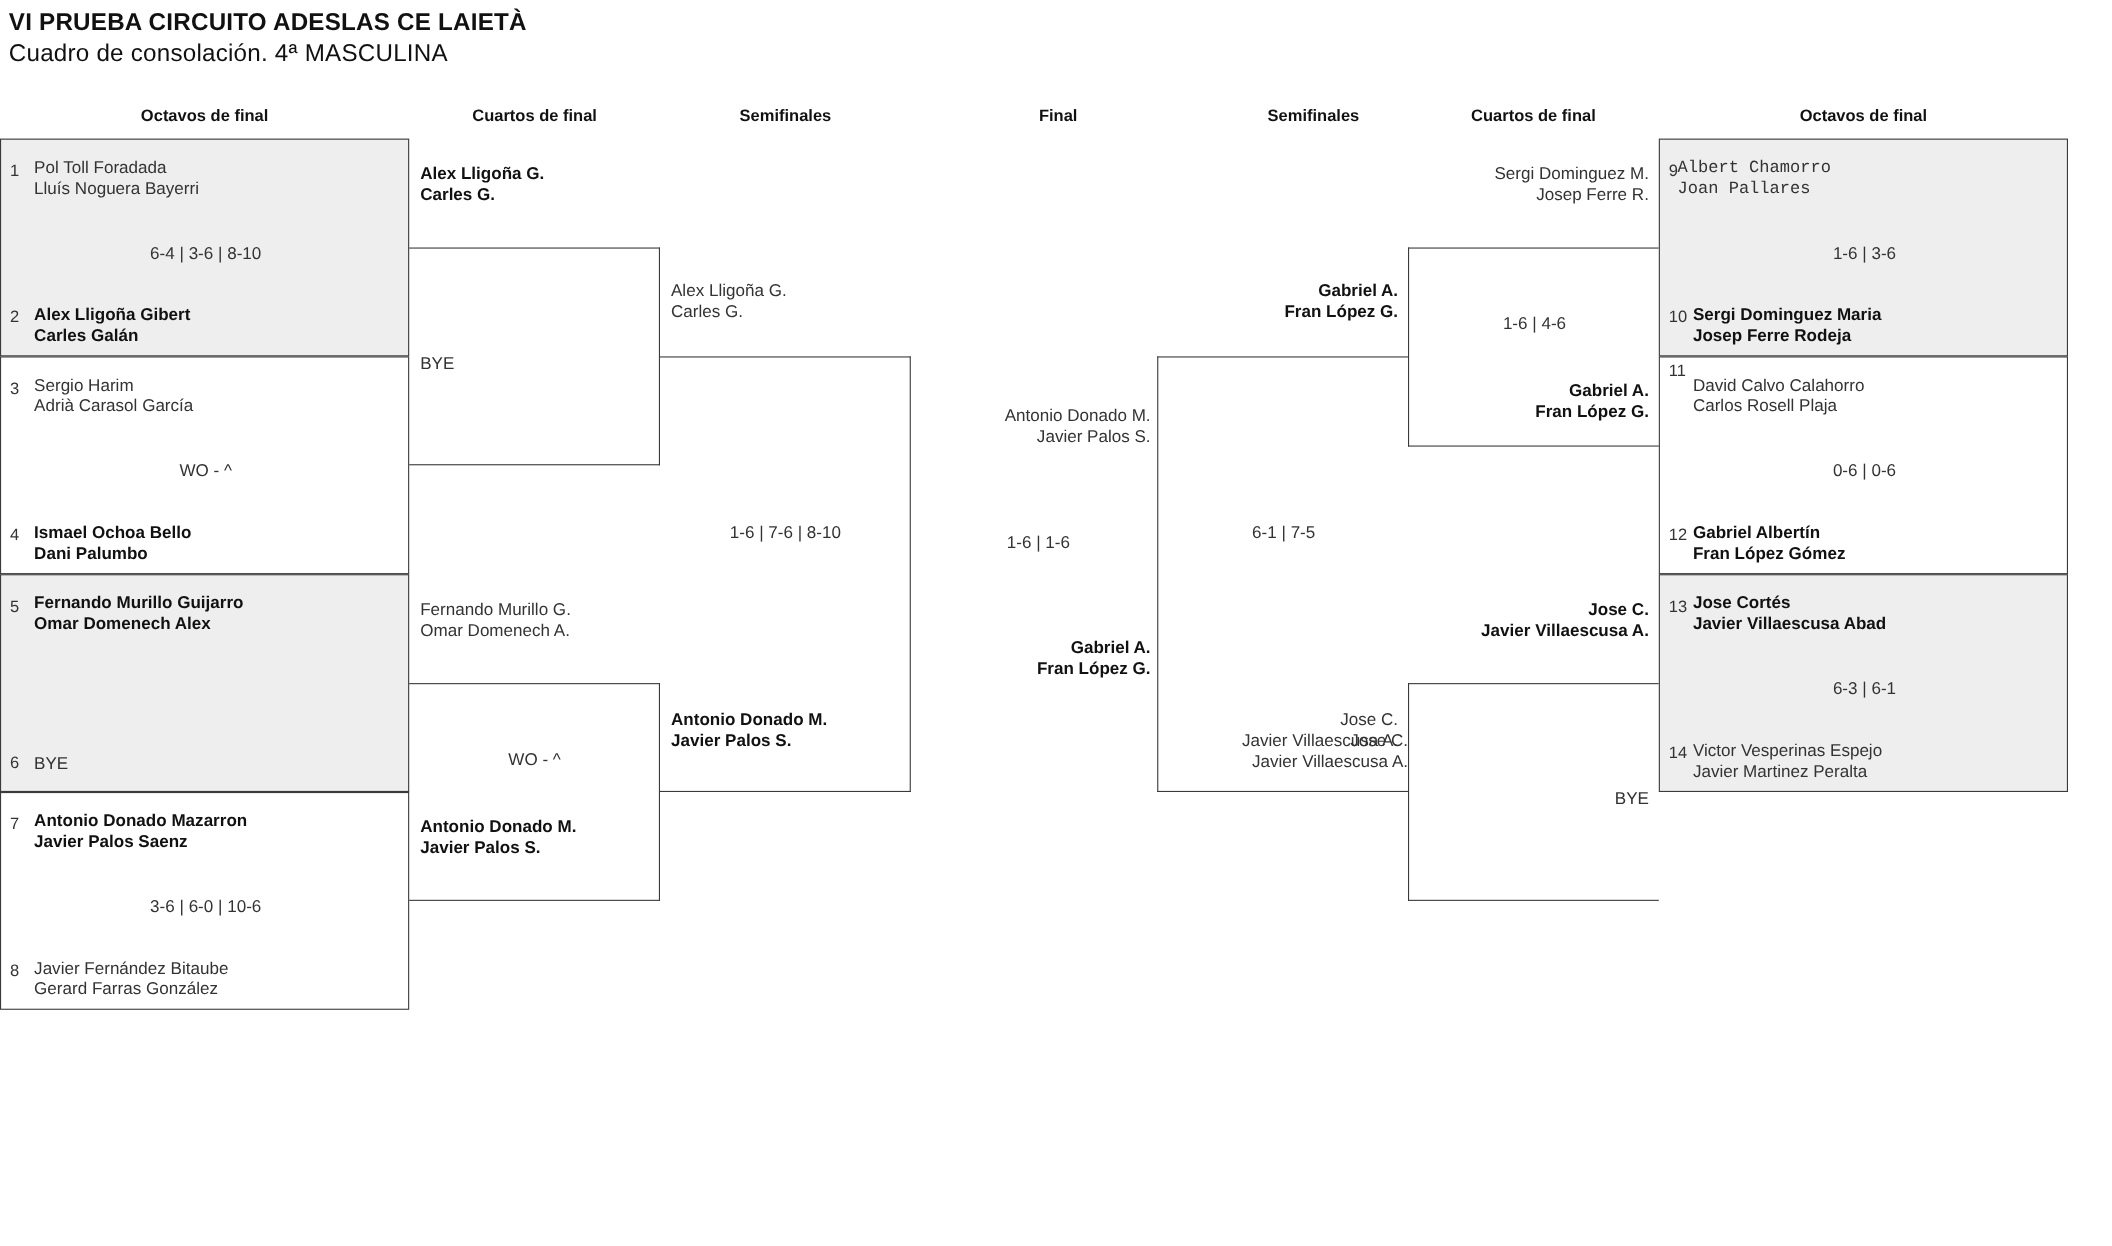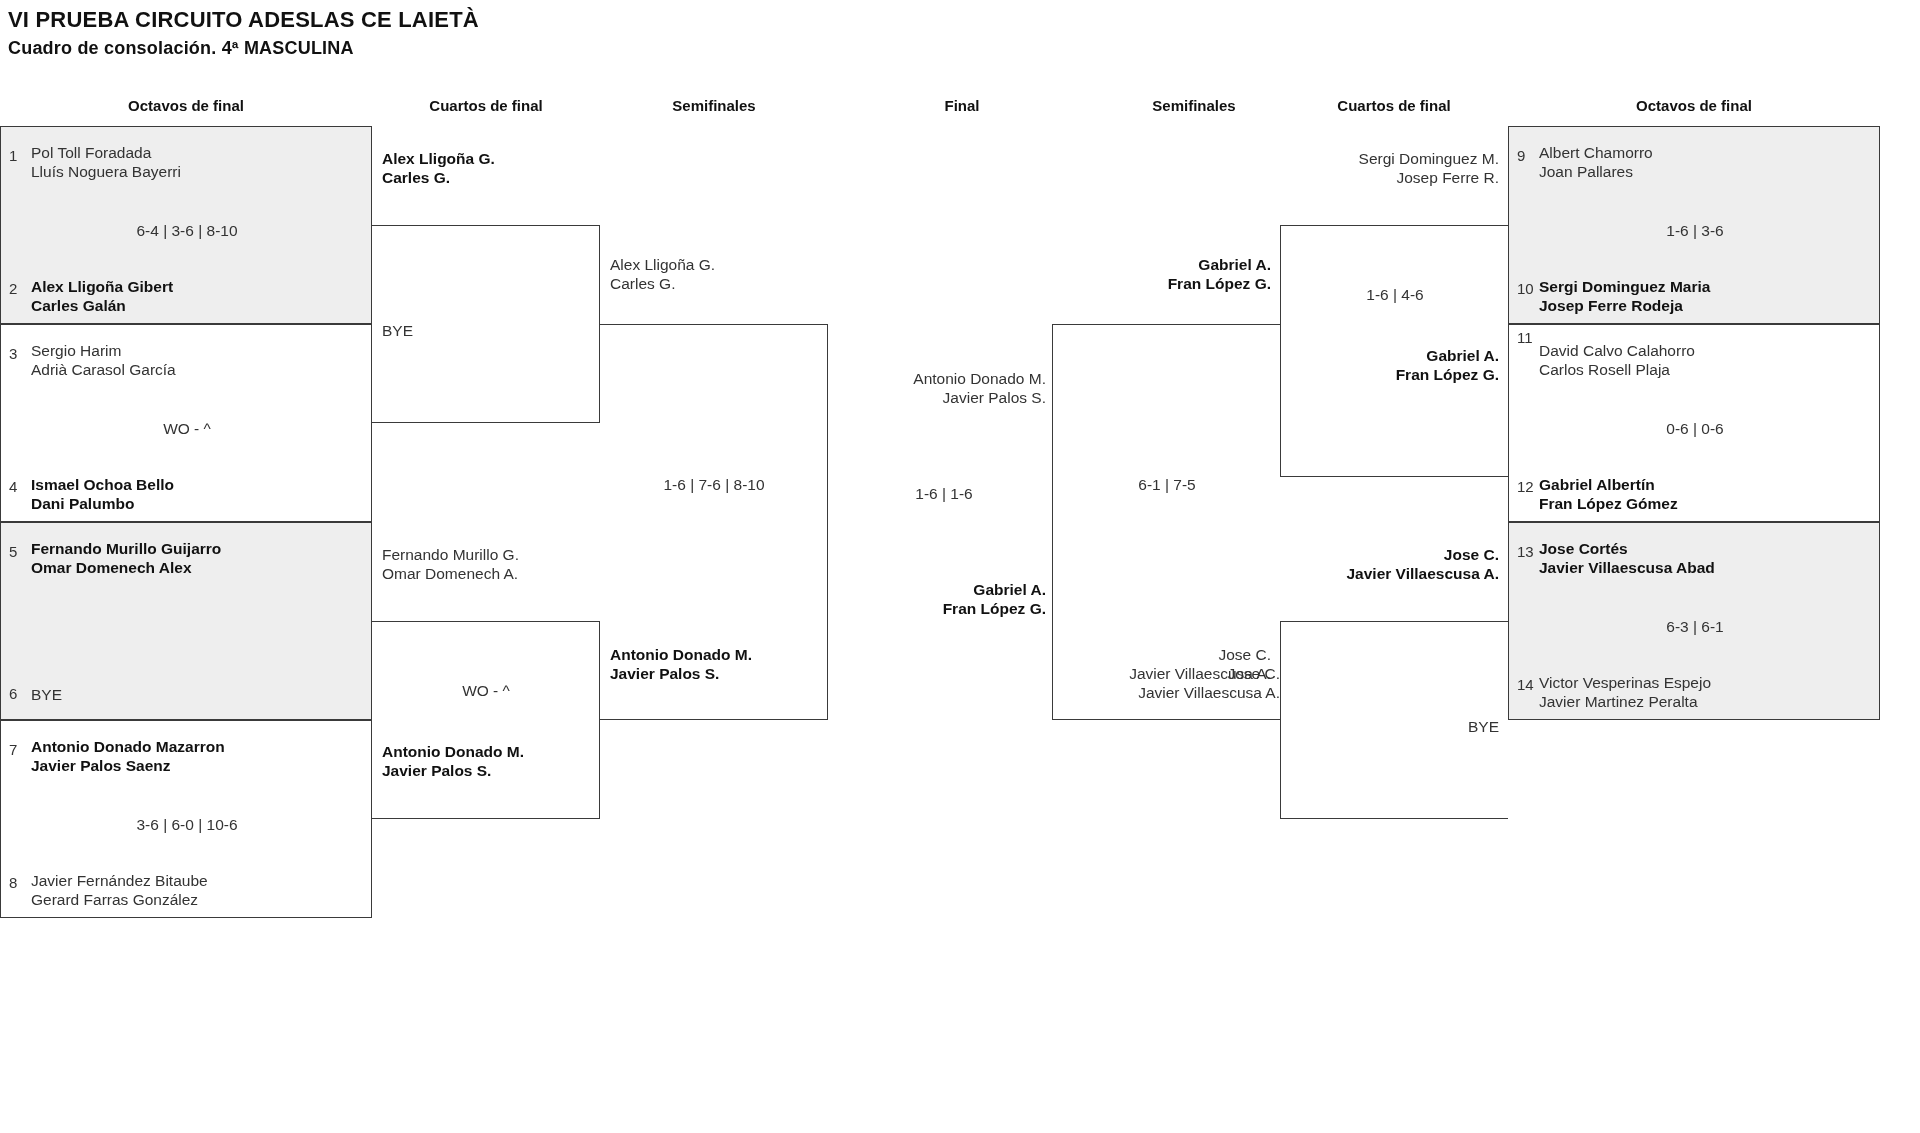--- a/index.html
+++ b/index.html
@@ -8,21 +8,21 @@
     background: #ffffff;
     font-family: "Liberation Sans", sans-serif;
     color: #1a1a1a;
     overflow: hidden;
   }
   #root { position: relative; width: 1920px; height: 1133px; }
 
   
   .title-block { position:absolute; left:8px; top:6px; }
   .title-line1 { font-size:22px; font-weight:bold; letter-spacing:0.2px; line-height:28px; color:#111; }
-  .title-line2 { font-size:18px; font-weight:bold; letter-spacing:0.2px; line-height:28px; color:#111; }
+  .title-line2 { font-size:22px; font-weight:normal; letter-spacing:0.2px; line-height:28px; color:#111; }
 
   .logo { position:absolute; right:14px; top:8px; width:220px; height:52px; }
   .logo-word { position:absolute; left:78px; top:2px; font-size:44px; font-weight:bold;
                color:#7ab929; letter-spacing:-1px; line-height:46px; }
   .dot { position:absolute; border-radius:50%; }
 
   
   .round-head {
     position:absolute; font-size:15px; font-weight:bold; color:#111;
     text-align:center; line-height:20px;
@@ -155,21 +155,21 @@
   <div class="cell bordered" style="left:1052px; top:324px; width:228px; height:396px; border-right:none;">
     <div class="names win ralign" style="left:0px; top:-70px; width:218px;">
       <span>Gabriel A.</span><span class="n2">Fran López G.</span>
     </div>
     <div class="score calign" style="left:0px; top:150px; width:228px;text-align:center;">6-1 | 7-5</div>
     <div class="names ralign" style="left:0px; top:320px; width:218px;">
       <span>Jose C.</span><span class="n2">Javier Villaescusa A.</span>
     </div>
   </div>
 
-  <div class="cell bordered" style="left:1280px; top:225px; width:228px; height:252px; border-right:none;">
+  <div class="cell bordered" style="left:1280px; top:225px; width:228px; height:181px; border-right:none;">
     <div class="names ralign" style="left:0px; top:-77px; width:218px;">
       <span>Sergi Dominguez M.</span><span class="n2">Josep Ferre R.</span>
     </div>
     <div class="score calign" style="left:0px; top:59px; width:228px;">1-6 | 4-6</div>
     <div class="names win ralign" style="left:0px; top:120px; width:218px;">
       <span>Gabriel A.</span><span class="n2">Fran López G.</span>
     </div>
   </div>
 
   <div class="cell bordered" style="left:1280px; top:621px; width:228px; height:198px; border-right:none;">
@@ -178,21 +178,21 @@
     </div>
     <div class="bye ralign" style="left:0px; top:95px; width:218px;">BYE</div>
   </div>
 
   <div class="names ralign" style="position:absolute; left:1062px; top:664px; width:218px;">
     <span>Jose C.</span><span class="n2">Javier Villaescusa A.</span>
   </div>
 
   <div class="cell shaded bordered" style="left:1508px; top:126px; width:372px; height:198px;">
     <div class="seed" style="left:8px; top:20px;">9</div>
-    <div class="names" style="left:30px; top:16px;">
+    <div class="names" style="left:16px; top:16px;font-family:Liberation Mono, monospace;">
       <span>Albert Chamorro</span><span class="n2">Joan Pallares</span>
     </div>
     <div class="score calign" style="left:0px; top:94px; width:372px;">1-6 | 3-6</div>
     <div class="seed" style="left:8px; top:153px;">10</div>
     <div class="names win" style="left:30px; top:150px;">
       <span>Sergi Dominguez Maria</span><span class="n2">Josep Ferre Rodeja</span>
     </div>
   </div>
 
   <div class="cell bordered" style="left:1508px; top:324px; width:372px; height:198px;">

